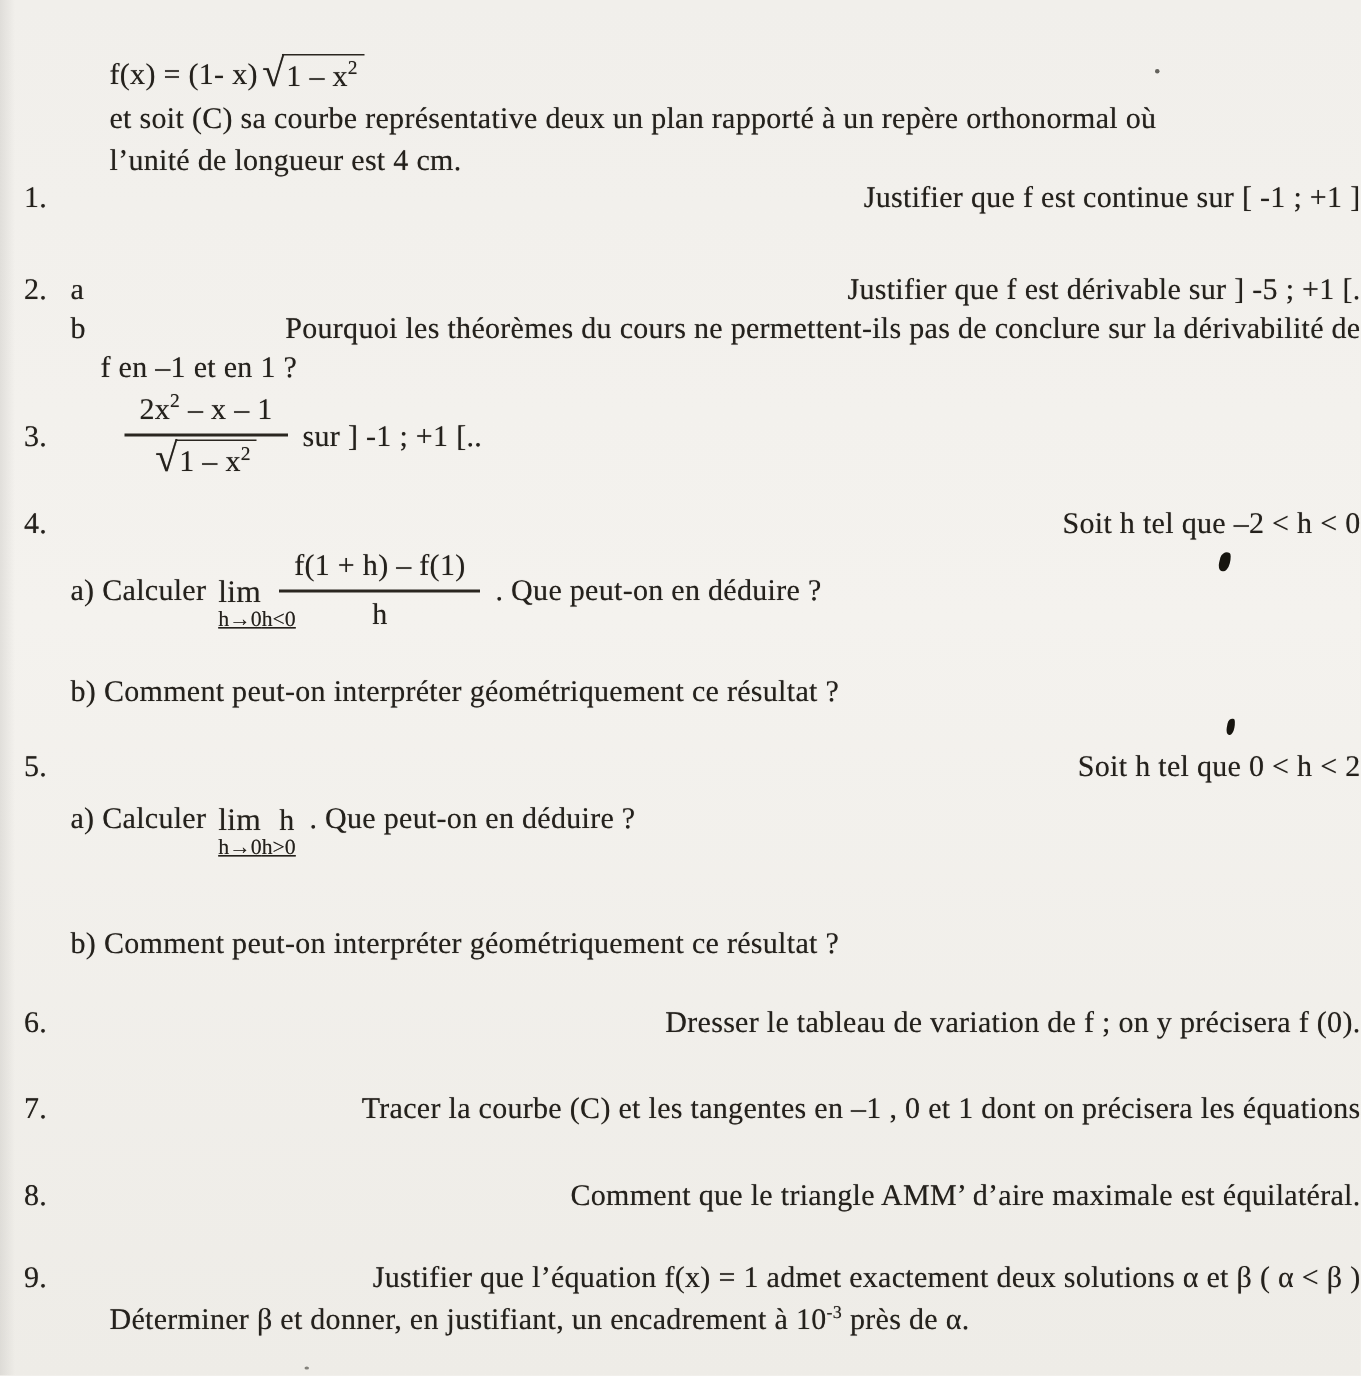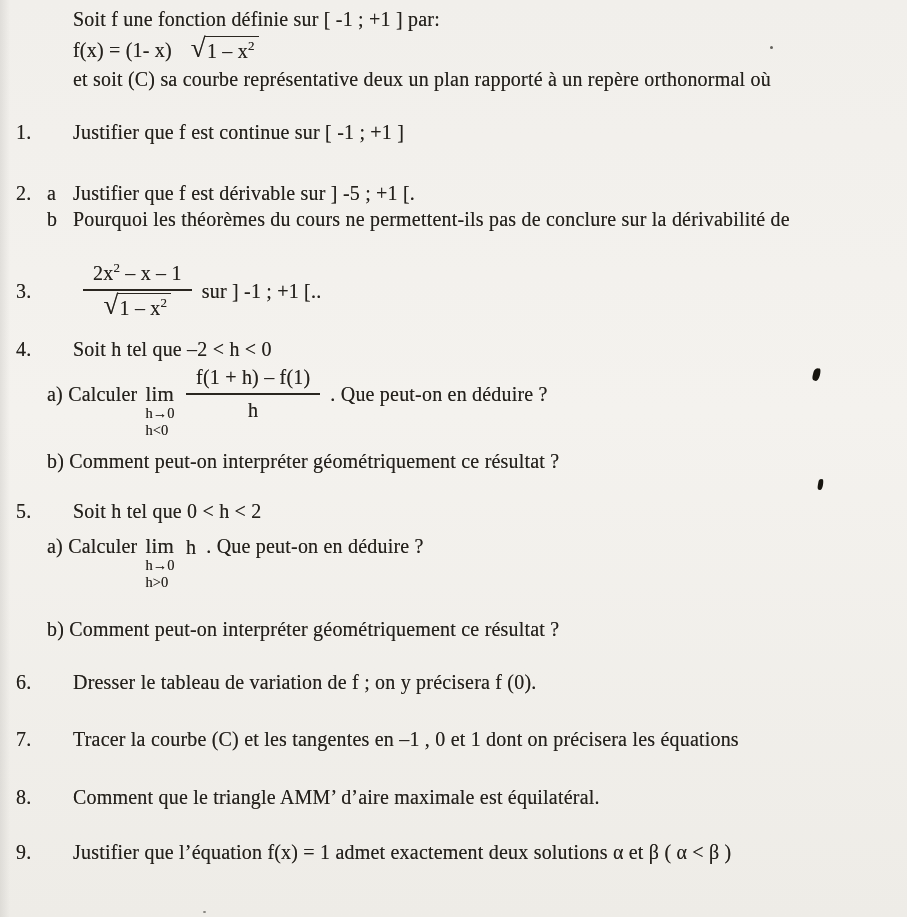--- a/index.html
+++ b/index.html
@@ -21,87 +21,91 @@
     display:flex; align-items:flex-start;
     font-size:20px; line-height:26px;
     letter-spacing:0.2px;
     text-shadow:0 0 0.5px rgba(35,30,25,0.55);
   }
   .row.math { align-items:center; }
   .num { flex:0 0 73px; padding-left:16px; }
   .indent { margin-left:73px; }
   .subindent { margin-left:47px; }
   .sublabel { flex:0 0 26px; }
-  .content { flex:1; padding-right:15px; }
+  .content { flex:1; padding-right:0;text-align:right; }
   .mathline { display:flex; align-items:center; flex:1; }
   sup.exp { font-size:13px; vertical-align:super; line-height:0; }
   sup.exp-sm { font-size:12px; vertical-align:super; line-height:0; }
 
   
   .frac { display:inline-flex; flex-direction:column; align-items:center; text-align:right; margin:0 10px; }
   .fnum { padding:0 10px 3px; border-bottom:2px solid #2a2620; white-space:nowrap; }
   .fden { padding-top:2px; white-space:nowrap; }
 
   
   .sqrt { display:inline-flex; align-items:flex-start; white-space:nowrap; }
   .sqrt-sign { font-size:27px; line-height:24px; margin-right:-2px; }
   .rad { border-top:1.8px solid #2a2620; padding:1px 4px 0 3px; }
 
   
   .lim { position:relative; display:inline-block; margin:0 2px 0 8px; font-size:21px; }
   .lim-subs {
     position:absolute; top:24px; left:0;
-    display:flex; flex-direction:column;
+    display:flex; flex-direction:row;
     font-size:14.5px; line-height:17px; letter-spacing:0; white-space:nowrap;
     text-shadow:0 0 0.4px rgba(35,30,25,0.5);
+    text-decoration:underline;
   }
 
   
   .speck { position:absolute; background:#17150f; }
   .speck-comma-1 { left:813px; top:368px; width:7px; height:13px; border-radius:70% 30% 55% 45%/40% 60% 55% 45%; transform:rotate(14deg); }
   .speck-comma-2 { left:818px; top:479px; width:5px; height:11px; border-radius:70% 30% 55% 45%/40% 60% 55% 45%; transform:rotate(10deg); }
   .speck-dot-1 { left:770px; top:46px; width:3px; height:3px; border-radius:50%; opacity:0.65; }
   .speck-dot-2 { left:203px; top:911px; width:3px; height:2px; border-radius:50%; opacity:0.5; }
 </style>
 </head>
 <body>
 
 <div class="paper">
 
-  <div class="row" style="top:6px">
-    <span class="indent">Soit f une fonction définie sur [ -1 ; +1 ] par:</span>
-  </div>
 
   <div class="row math" style="top:36px">
     <span class="indent mathline">
-      <span style="margin-right:19px">f(x) = (1- x)</span>
+      <span style="margin-right:3px">f(x) = (1- x)</span>
       <span class="sqrt">
         <span class="sqrt-sign">√</span>
         <span class="rad"><span>1 – x</span><sup class="exp">2</sup></span>
       </span>
     </span>
   </div>
 
   <div class="row" style="top:66px">
     <span class="indent">et soit (C) sa courbe représentative deux un plan rapporté à un repère orthonormal où</span>
+  </div>
+  <div class="row" style="top:94px">
+    <span class="indent">l’unité de longueur est 4 cm.</span>
   </div>
 
   <div class="row" style="top:119px">
     <span class="num">1.</span>
     <span class="content">Justifier que f est continue sur [ -1 ; +1 ]</span>
   </div>
 
   <div class="row" style="top:180px">
     <span class="num" style="flex-basis:47px">2.</span>
     <span class="sublabel">a</span>
     <span class="content">Justifier que f est dérivable sur ] -5 ; +1 [.</span>
   </div>
   <div class="row" style="top:206px">
     <span class="subindent sublabel">b</span>
     <span class="content">Pourquoi les théorèmes du cours ne permettent-ils pas de conclure sur la dérivabilité de</span>
+  </div>
+  <div class="row" style="top:232px">
+    <span style="margin-left:67px">f en –1 et en 1 ?</span>
   </div>
 
   <div class="row math" style="top:260px">
     <span class="num">3.</span>
     <span class="mathline">
       <span class="frac">
         <span class="fnum"><span>2x</span><sup class="exp">2</sup><span> – x – 1</span></span>
         <span class="fden">
           <span class="sqrt">
             <span class="sqrt-sign">√</span>
@@ -178,19 +182,22 @@
 
   <div class="row" style="top:784px">
     <span class="num">8.</span>
     <span class="content">Comment que le triangle AMM’ d’aire maximale est équilatéral.</span>
   </div>
 
   <div class="row" style="top:839px">
     <span class="num">9.</span>
     <span class="content">Justifier que l’équation f(x) = 1 admet exactement deux solutions α et β ( α &lt; β )</span>
   </div>
+  <div class="row" style="top:867px">
+    <span class="indent"><span>Déterminer β et donner, en justifiant, un encadrement à 10</span><sup class="exp-sm">-3</sup> <span>près de α.</span></span>
+  </div>
 
   <div class="speck speck-comma-1"></div>
   <div class="speck speck-comma-2"></div>
   <div class="speck speck-dot-1"></div>
   <div class="speck speck-dot-2"></div>
 
 </div>
 
 </body></html>

